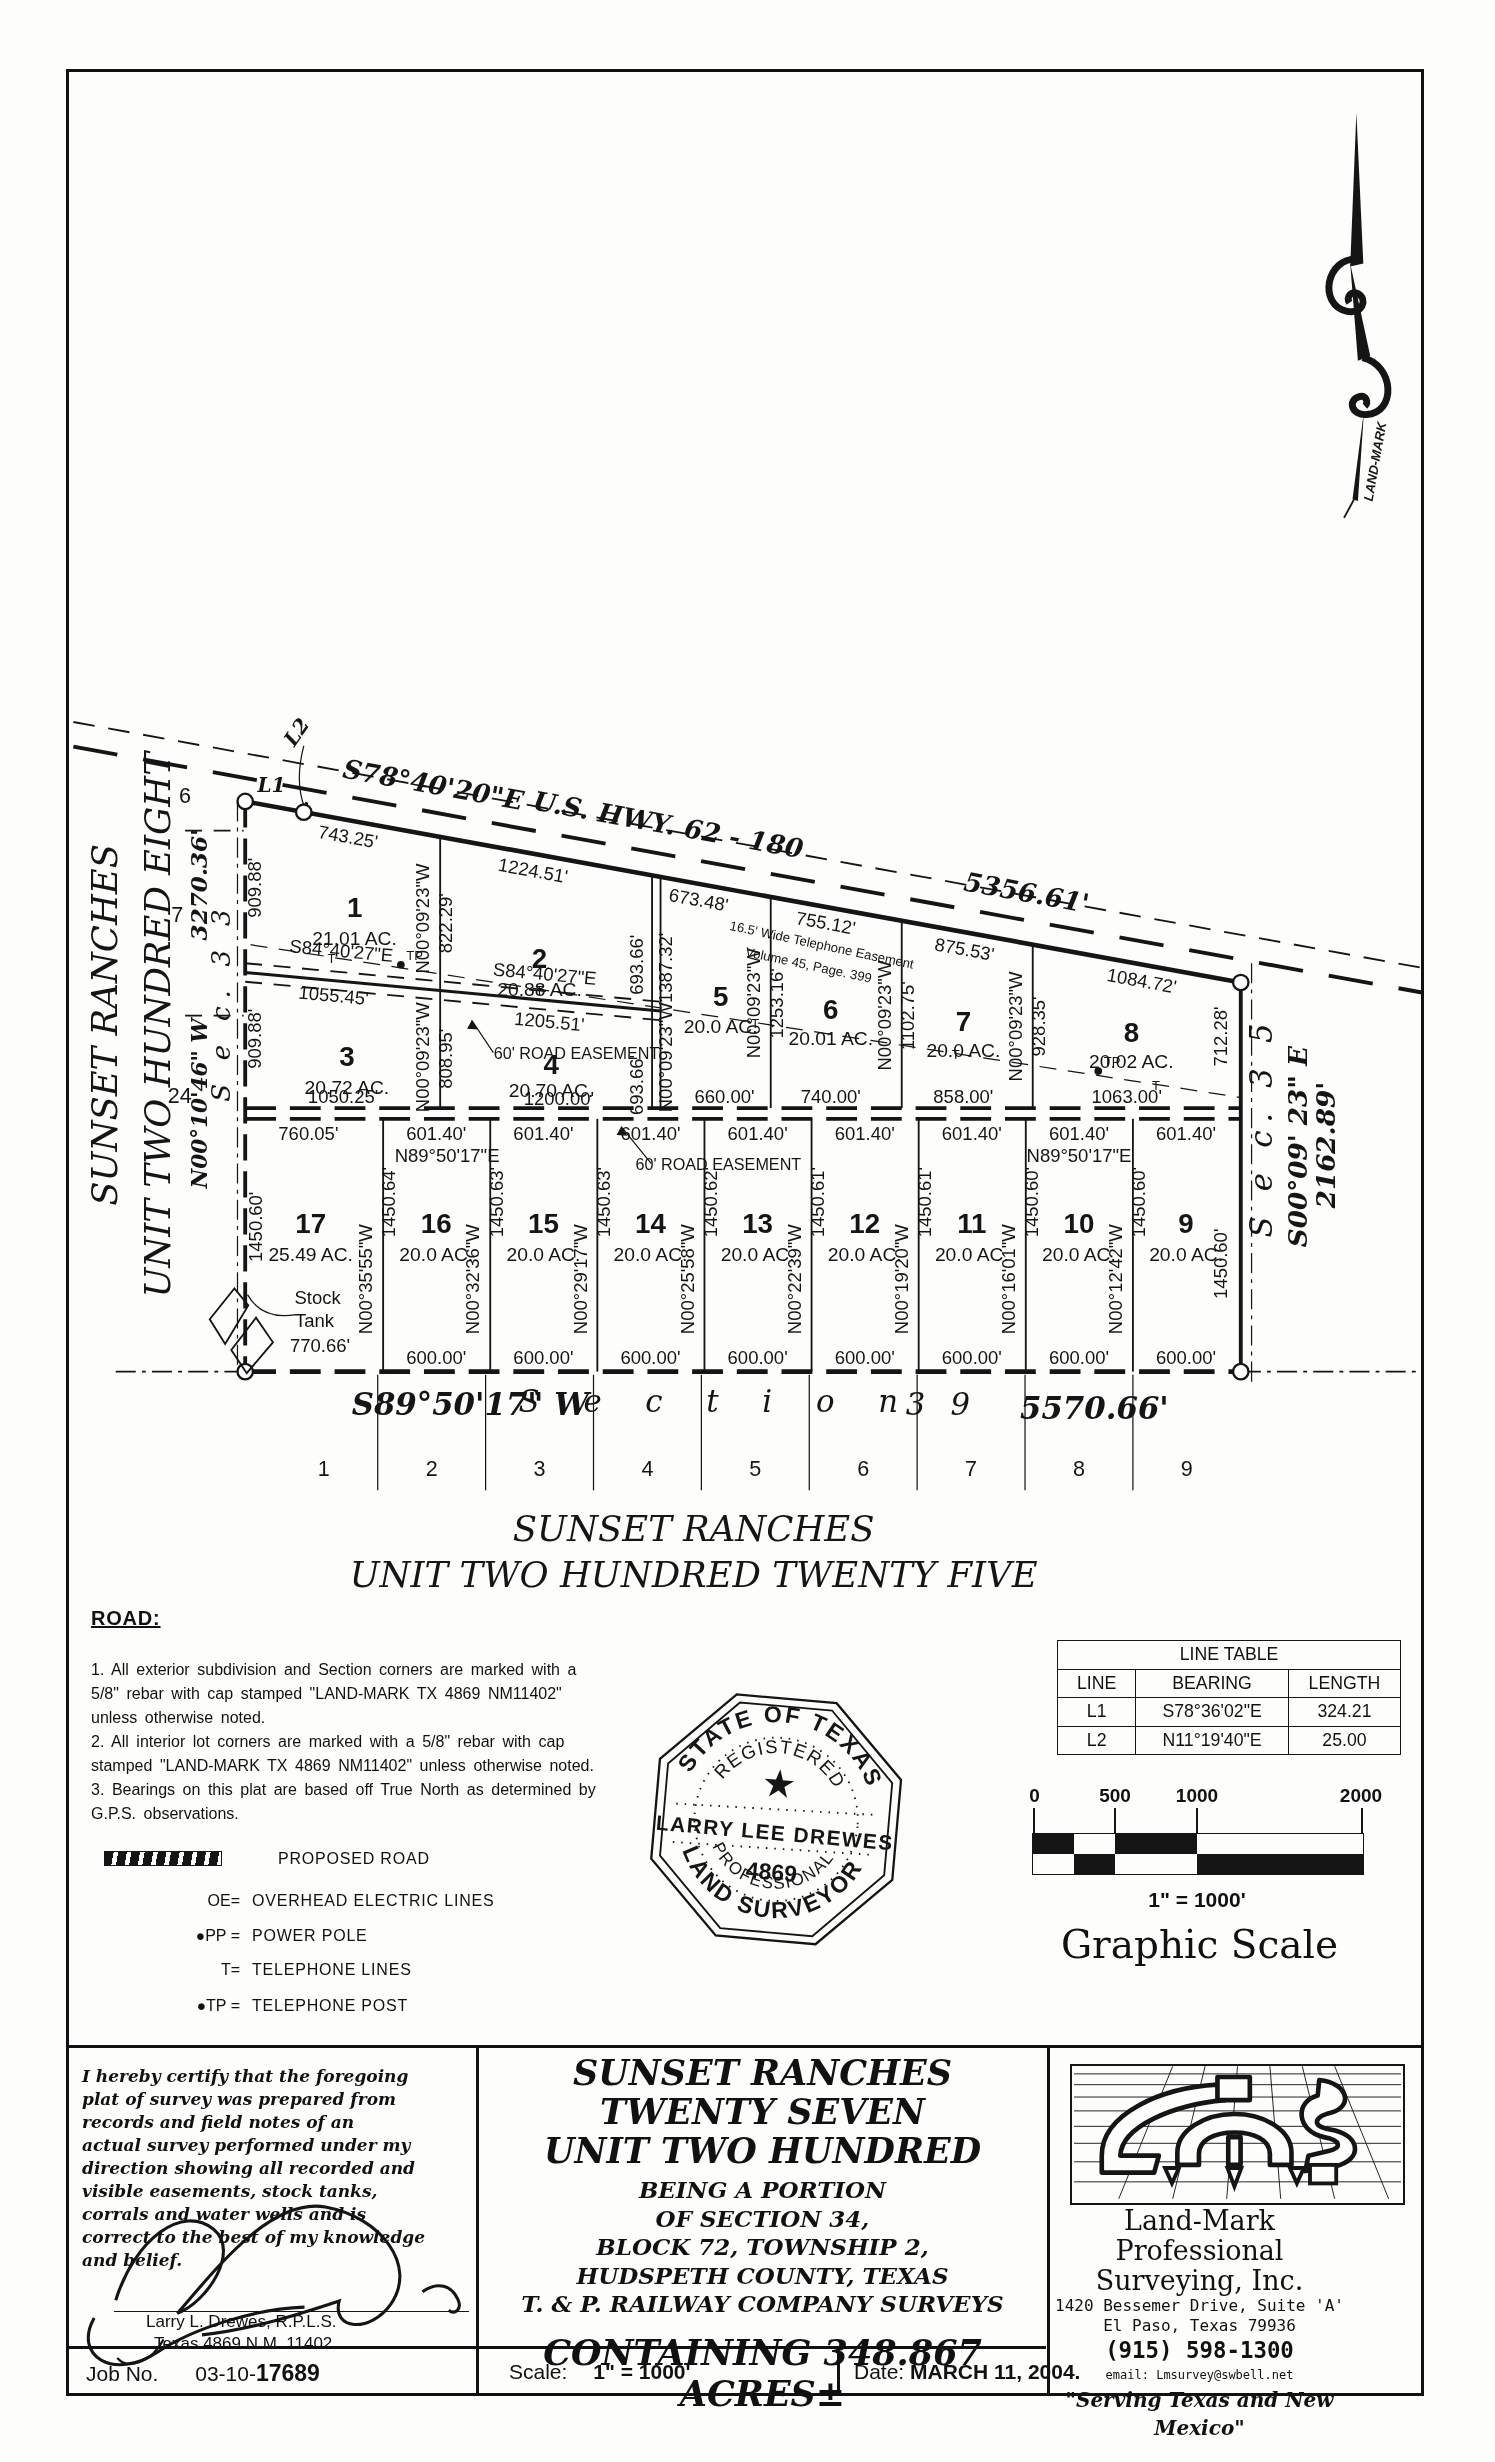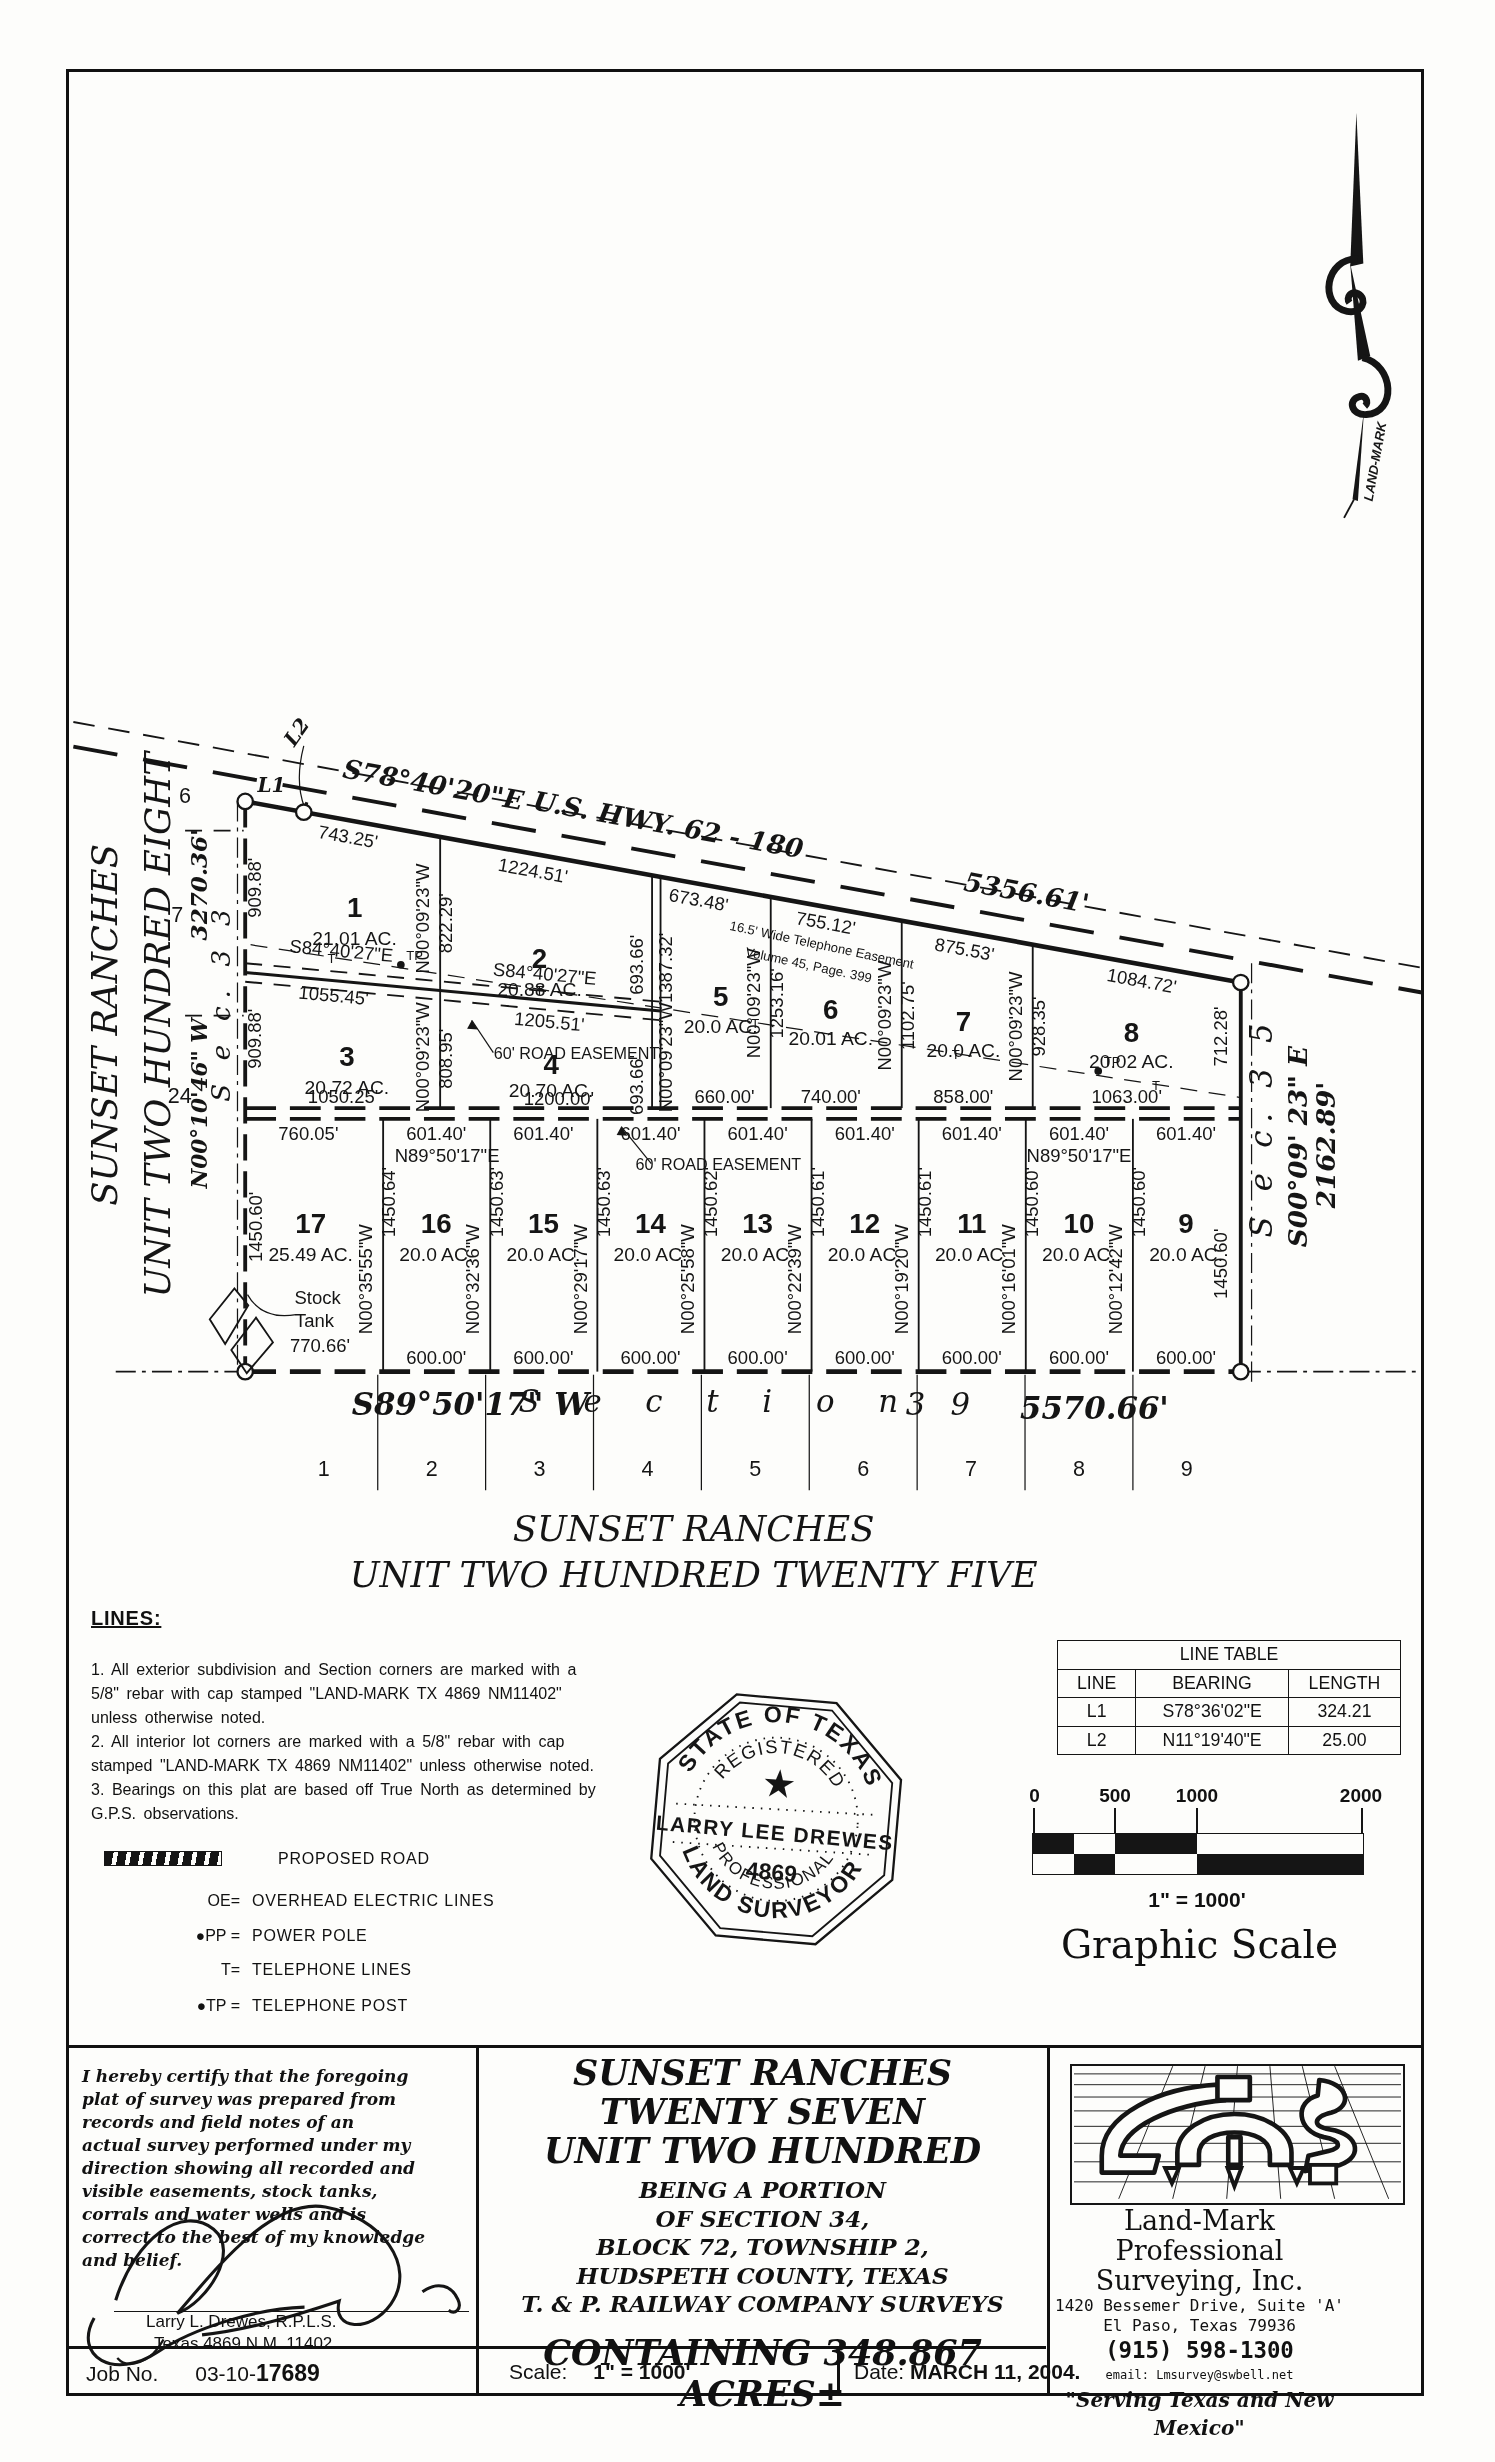--- a/index.html
+++ b/index.html
@@ -359,21 +359,21 @@
 
     <g>
       <path class="ln w4" d="M150,2985 C175,2905 237,2860 277,2893 C312,2922 268,2988 230,3002 C282,2942 352,2852 422,2864 C494,2877 542,2940 507,2990 C480,3028 430,3024 440,2986 C380,3006 320,3024 262,3030"></path>
       <path class="ln w4" d="M122,3008 C94,3058 148,3090 205,3052 C250,3022 330,2996 395,2994"></path>
       <path class="ln w4" d="M548,2974 C568,2960 586,2966 594,2984 C600,2997 590,3004 582,2998"></path>
       <path class="ln w3" d="M212,3036 C196,3066 166,3076 152,3060"></path>
     </g>
   </svg>
 
   <div class="abs notes">
-    <h3>LINES:</h3>
+    <h3>ROAD:</h3>
     <div>1.  All  exterior  subdivision  and  Section  corners  are  marked  with  a</div>
     <div>5/8"  rebar  with  cap  stamped  "LAND-MARK  TX  4869  NM11402"</div>
     <div>unless  otherwise  noted.</div>
     <div>2.  All  interior  lot  corners  are  marked  with  a  5/8"  rebar  with  cap</div>
     <div>stamped  "LAND-MARK  TX  4869  NM11402"  unless  otherwise  noted.</div>
     <div>3.  Bearings  on  this  plat  are  based  off  True  North  as  determined  by</div>
     <div>G.P.S.  observations.</div>
   </div>
 
   <div class="abs legend">

